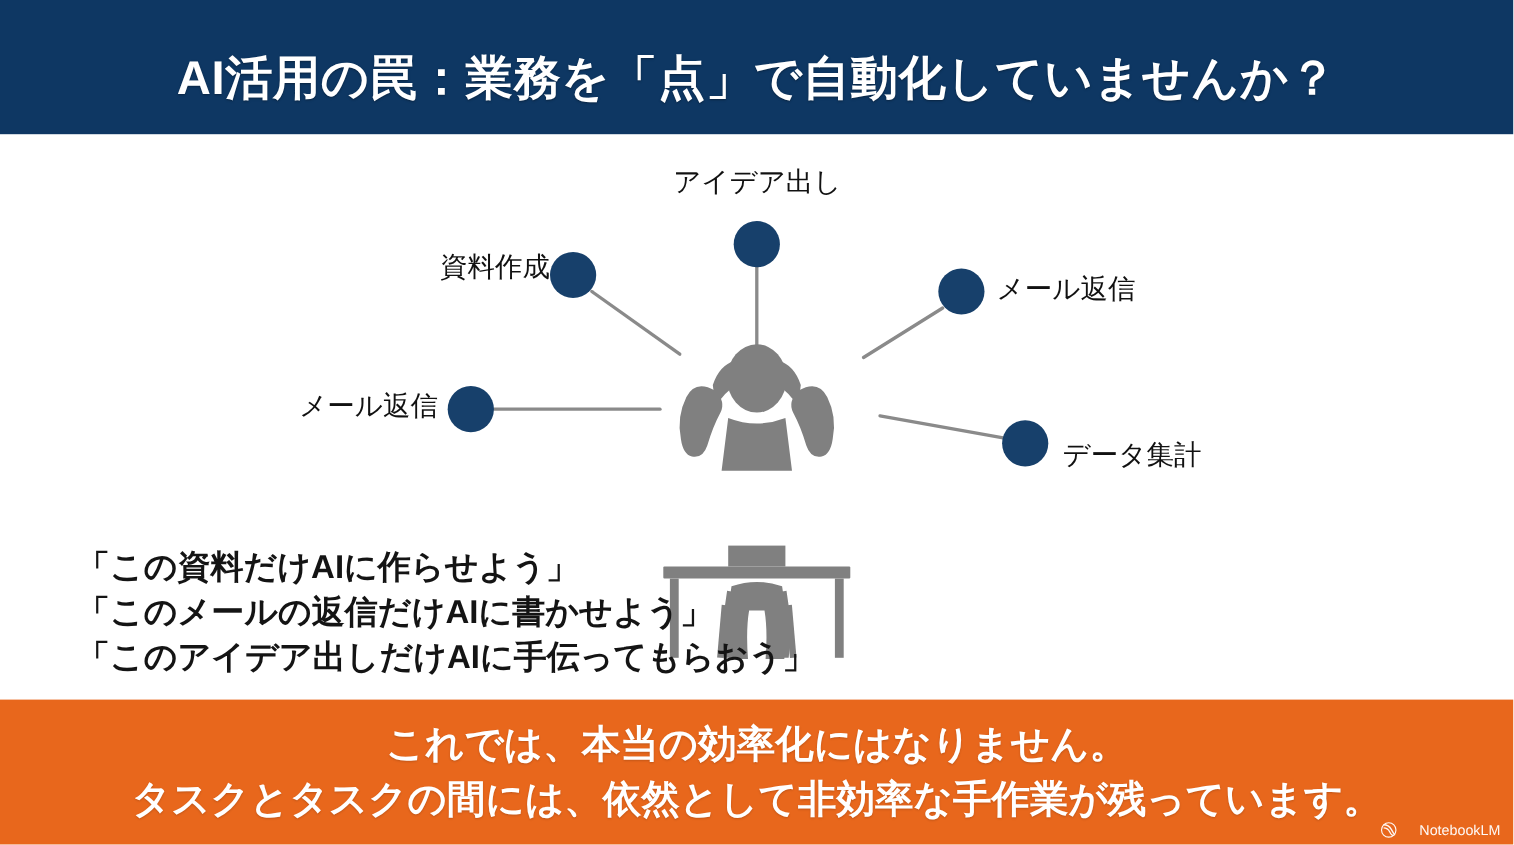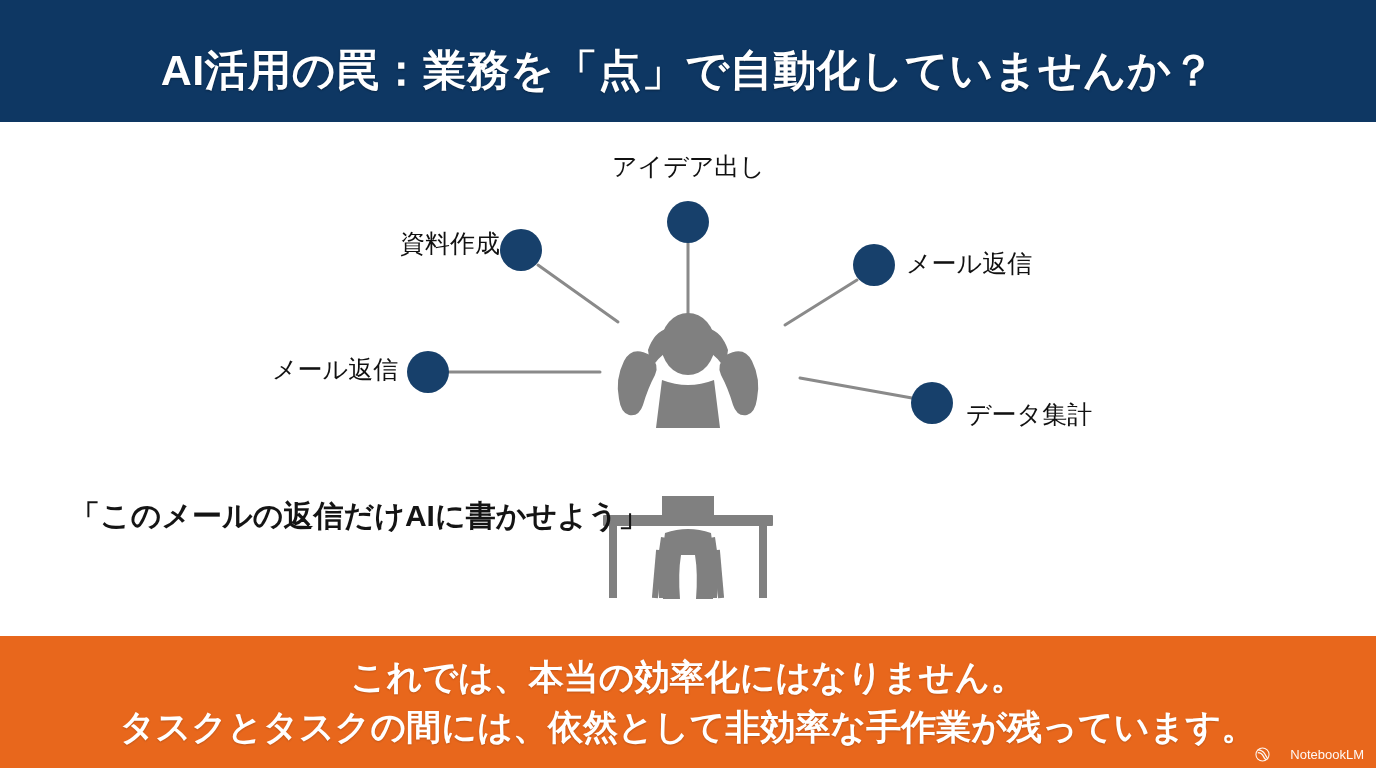--- a/index.html
+++ b/index.html
@@ -187,21 +187,23 @@
     </svg>
 
     <div class="node-label" id="label-idea">アイデア出し</div>
     <div class="node-label" id="label-doc">資料作成</div>
     <div class="node-label" id="label-mail">メール返信</div>
     <div class="node-label" id="label-competitor">メール返信</div>
     <div class="node-label" id="label-data">データ集計</div>
   </div>
 
   <div id="quotes">
+    <div class="quote-line">「この資料だけAIに作らせよう」</div>
     <div class="quote-line">「このメールの返信だけAIに書かせよう」</div>
+    <div class="quote-line">「このアイデア出しだけAIに手伝ってもらおう」</div>
   </div>
 
   <div id="footer-band"></div>
   <div id="footer-text">
     <div class="footer-line">これでは、本当の効率化にはなりません。</div>
     <div class="footer-line">タスクとタスクの間には、依然として非効率な手作業が残っています。</div>
   </div>
 
   <div id="watermark">
     <svg width="15" height="15" viewBox="0 0 16 16">

